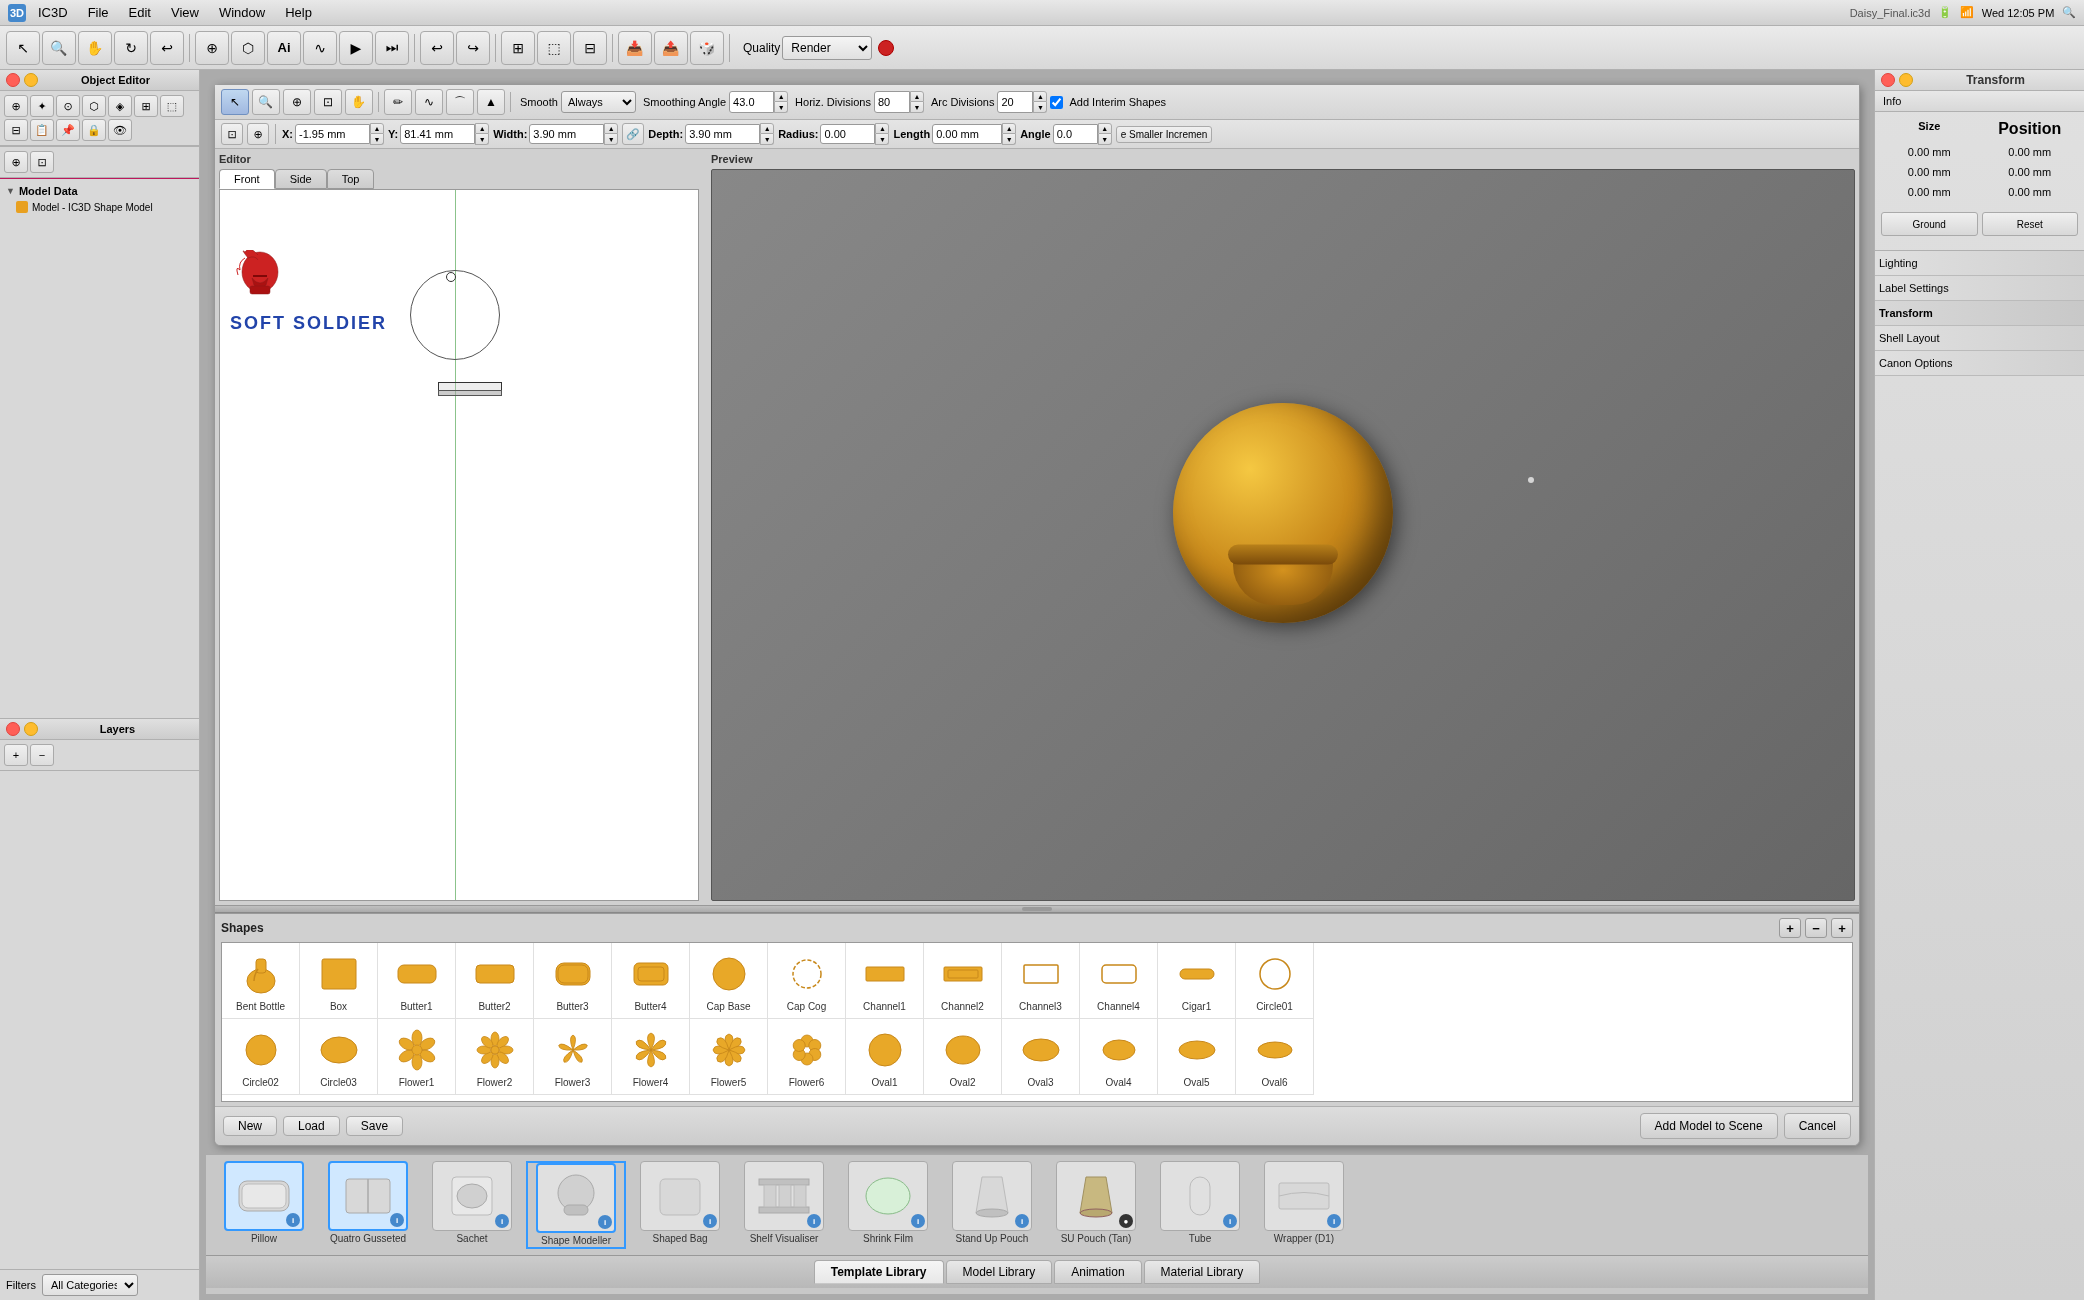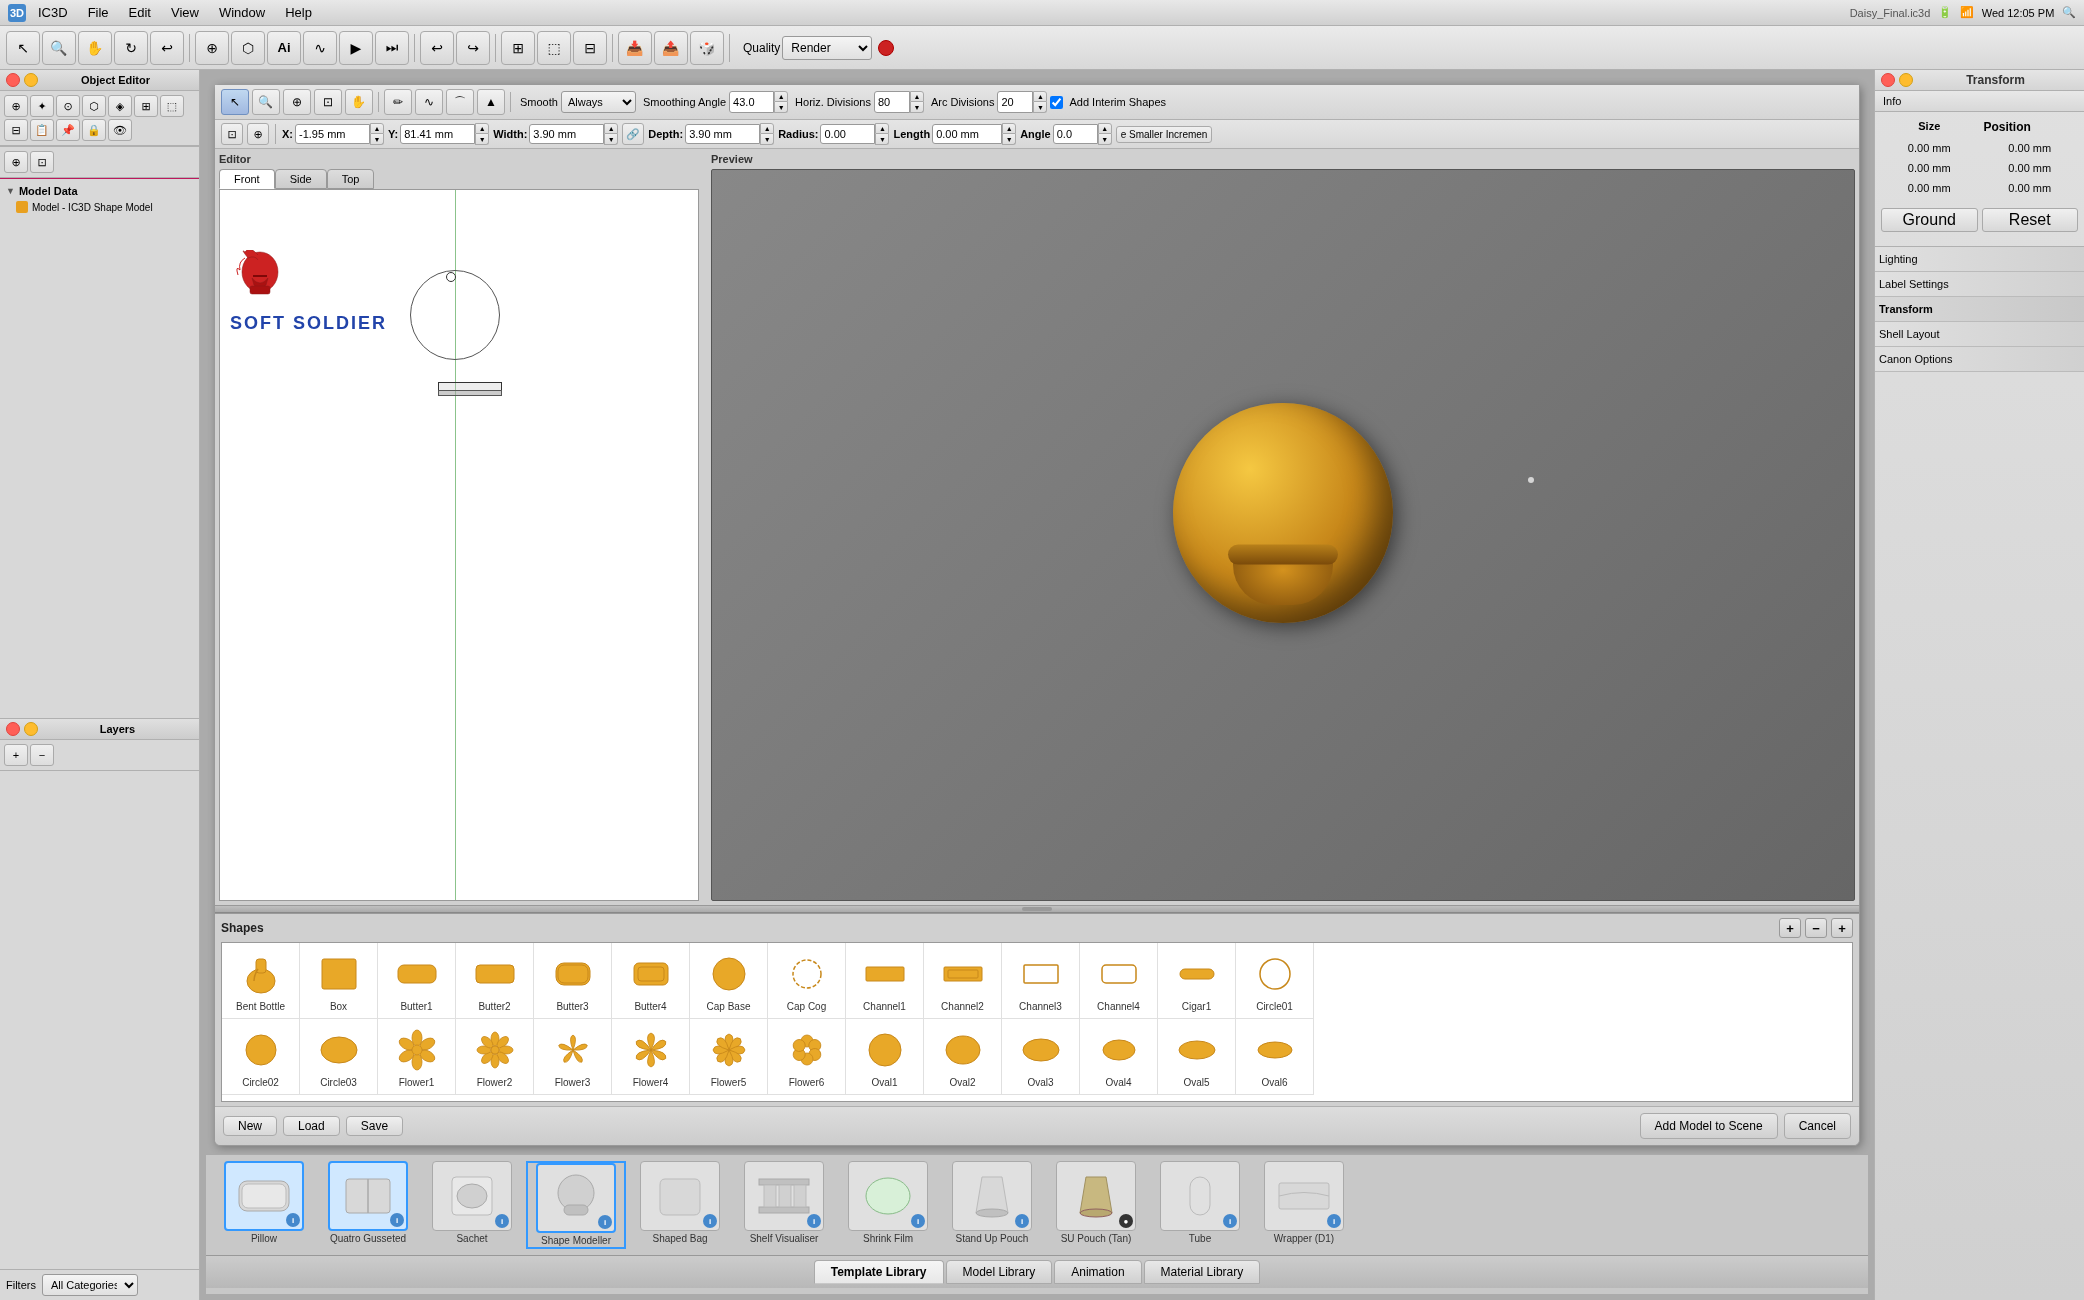--- a/index.html
+++ b/index.html
@@ -136,21 +136,21 @@
     .lib-tab.active { background: linear-gradient(to bottom, #f5f5f5, #e8e8e8); border-bottom: 1px solid #c8c8c8; font-weight: bold; }
 
     
     .right-panel { width: 200px; background: linear-gradient(to bottom, #e0e0e0, #d0d0d0); border-left: 1px solid #b0b0b0; display: flex; flex-direction: column; }
     .right-panel-header { display: flex; align-items: center; justify-content: space-between; background: linear-gradient(to bottom, #e5e5e5, #d5d5d5); padding: 3px 6px; border-bottom: 1px solid #b0b0b0; }
     .right-panel-title { font-size: 12px; font-weight: bold; color: #333; flex: 1; text-align: center; }
     .right-panel-close { width: 14px; height: 14px; background: #ff5f57; border-radius: 50%; border: 1px solid #e0443e; cursor: pointer; }
     .right-panel-min { width: 14px; height: 14px; background: #febc2e; border-radius: 50%; border: 1px solid #d4a017; cursor: pointer; }
     .info-tab { padding: 4px 8px; font-size: 11px; background: linear-gradient(to bottom, #e8e8e8, #d8d8d8); border-bottom: 1px solid #b0b0b0; cursor: pointer; }
     .right-panel-btns { display: flex; gap: 4px; padding: 6px; }
-    .rp-btn { flex: 1; height: 24px; background: linear-gradient(to bottom, #f0f0f0, #d8d8d8); border: 1px solid #aaa; border-radius: 3px; font-size: 16px; cursor: pointer; }
+    .rp-btn { flex: 1; height: 24px; background: linear-gradient(to bottom, #f0f0f0, #d8d8d8); border: 1px solid #aaa; border-radius: 3px; font-size: 10px; cursor: pointer; }
 
     
     .filters-bar { display: flex; align-items: center; gap: 6px; padding: 4px 6px; border-top: 1px solid #b0b0b0; }
     .filters-select { height: 22px; font-size: 11px; border: 1px solid #999; border-radius: 3px; background: linear-gradient(to bottom, #f5f5f5, #e0e0e0); padding: 0 4px; width: 96px; }
 
     
     body { background: #ababab; }
 
     .ic3d-app { width: 2084px; height: 1300px; background: #ababab; overflow: hidden; position: relative; }
 
@@ -965,21 +965,21 @@
         <div class="right-panel-close"></div>
         <div class="right-panel-min" style="margin-left:4px;"></div>
         <span class="right-panel-title">Transform</span>
       </div>
 
       <div class="info-tab">Info</div>
 
       <div style="padding:6px;">
         <div style="display:grid;grid-template-columns:1fr 1fr;gap:4px;">
           <div style="font-size:11px;font-weight:bold;text-align:center;padding:2px;">Size</div>
-          <div style="font-size:12px;font-weight:bold;text-align:left;padding:2px;">Position</div>
+          <div style="font-size:16px;font-weight:bold;text-align:center;padding:2px;">Position</div>
 
           <div style="font-size:11px;text-align:center;padding:2px;">0.00 mm</div>
           <div style="font-size:11px;text-align:center;padding:2px;">0.00 mm</div>
 
           <div style="font-size:11px;text-align:center;padding:2px;">0.00 mm</div>
           <div style="font-size:11px;text-align:center;padding:2px;">0.00 mm</div>
 
           <div style="font-size:11px;text-align:center;padding:2px;">0.00 mm</div>
           <div style="font-size:11px;text-align:center;padding:2px;">0.00 mm</div>
         </div>

